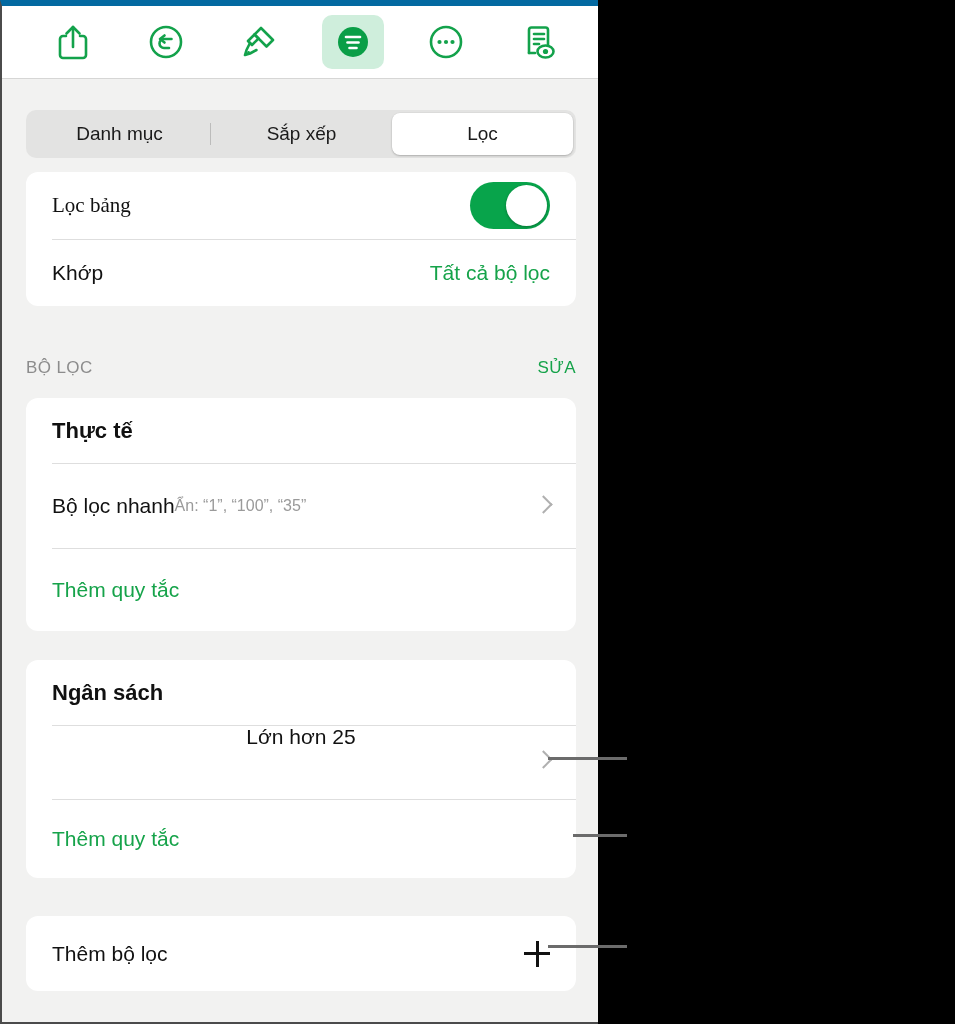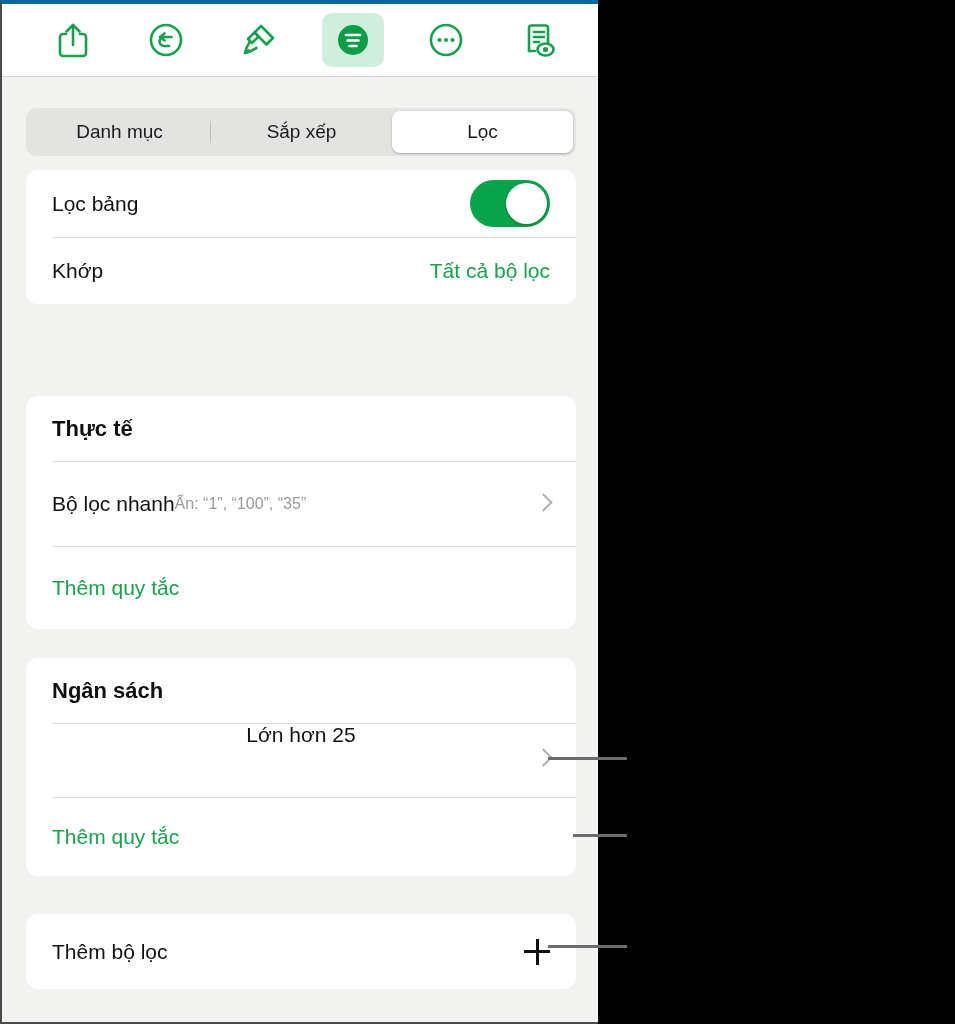--- a/index.html
+++ b/index.html
@@ -24,21 +24,21 @@
 
   
   #panel {
     position: absolute;
     left: 0;
     top: 0;
     width: 598px;
     height: 1024px;
     background: #f2f2f1;
     border-left: 2px solid #4b4b4b;
-    border-top: 4px solid #0369a1;
+    border-top: 6px solid #0369a1;
     border-bottom: 2px solid #4b4b4b;
     box-sizing: border-box;
     overflow: hidden;
   }
 
   
   #toolbar {
     position: absolute;
     left: 0;
     top: 0;
@@ -335,32 +335,36 @@
     </div>
 
     <div id="segmented">
       <div class="seg">Danh mục</div>
       <div class="seg-sep"></div>
       <div class="seg">Sắp xếp</div>
       <div class="seg selected">Lọc</div>
     </div>
 
     <div class="card" style="top:166px;">
-      <div class="row" style="height:67px;">
+      <div class="row" style="height:67px;font-family:Liberation Serif, serif;">
         <span class="row-label">Lọc bảng</span>
         <div class="toggle">
           <div class="knob"></div>
         </div>
       </div>
       <div class="row" style="height:67px;">
         <span class="row-label">Khớp</span>
         <span class="row-value">Tất cả bộ lọc</span>
       </div>
     </div>
 
+    <div id="section-header">
+      <span class="title">BỘ LỌC</span>
+      <span class="action">SỬA</span>
+    </div>
 
     <div class="card" style="top:392px;">
       <div class="row" style="height:65px;">
         <span class="row-label bold">Thực tế</span>
       </div>
       <div class="row" style="height:85px;">
         <div class="row-stack">
           <span class="row-label">Bộ lọc nhanh</span>
           <span class="row-sub">Ẩn: “1”, “100”, “35”</span>
         </div>

